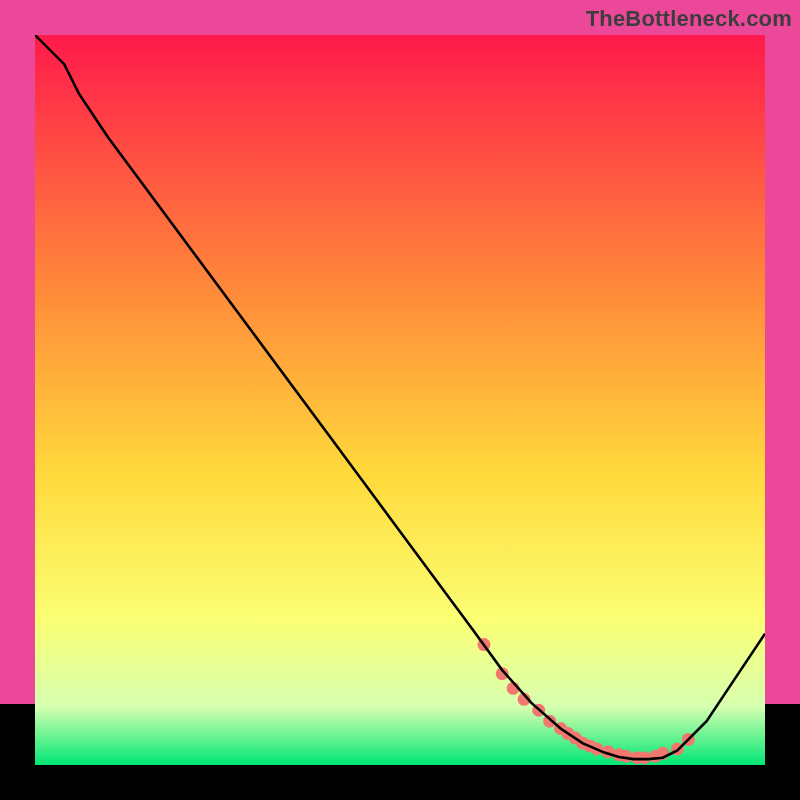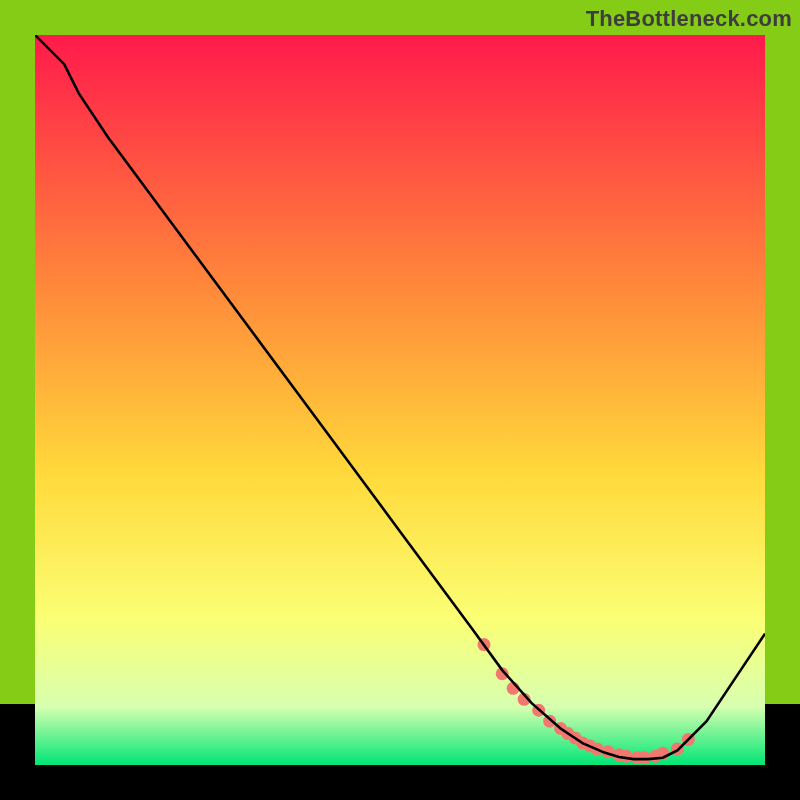--- a/index.html
+++ b/index.html
@@ -10,21 +10,21 @@
     background: #000;
     overflow: hidden;
     font-family: Arial, Helvetica, sans-serif;
   }
   .frame {
     position: absolute;
     left: 0;
     top: 0;
     width: 800px;
     height: 704px;
-    background: #84cc16;
+    background: #ec4899;
   }
   .plot {
     position: absolute;
     left: 35px;
     top: 35px;
     width: 730px;
     height: 730px;
   }
   .bg {
     position: absolute;

